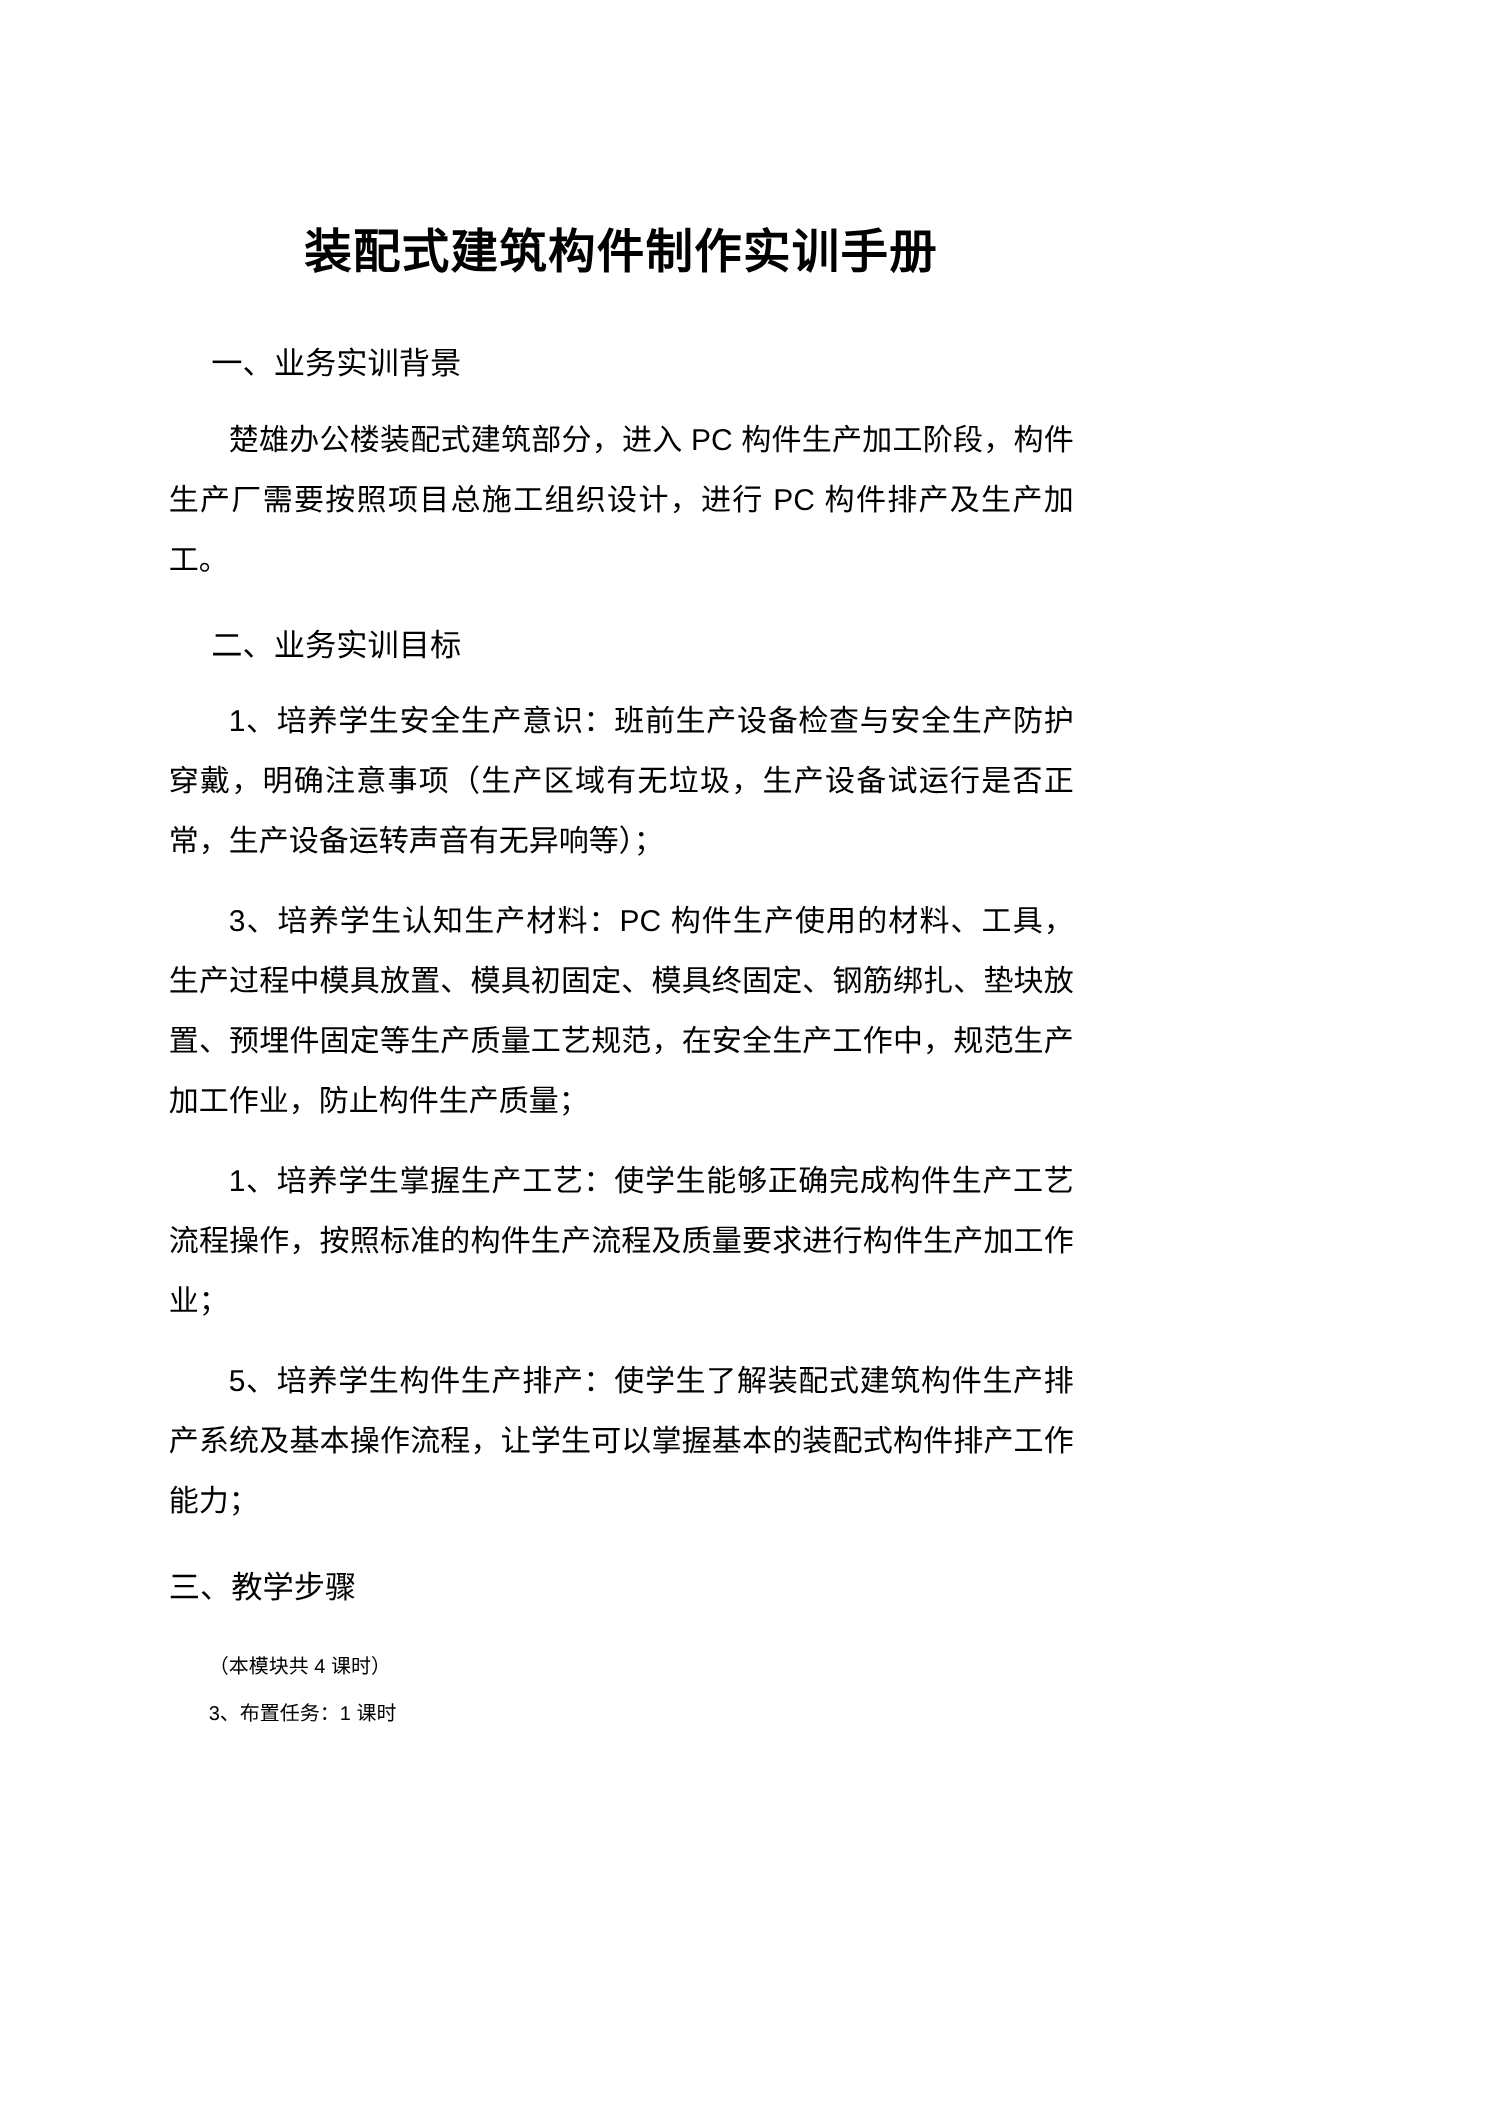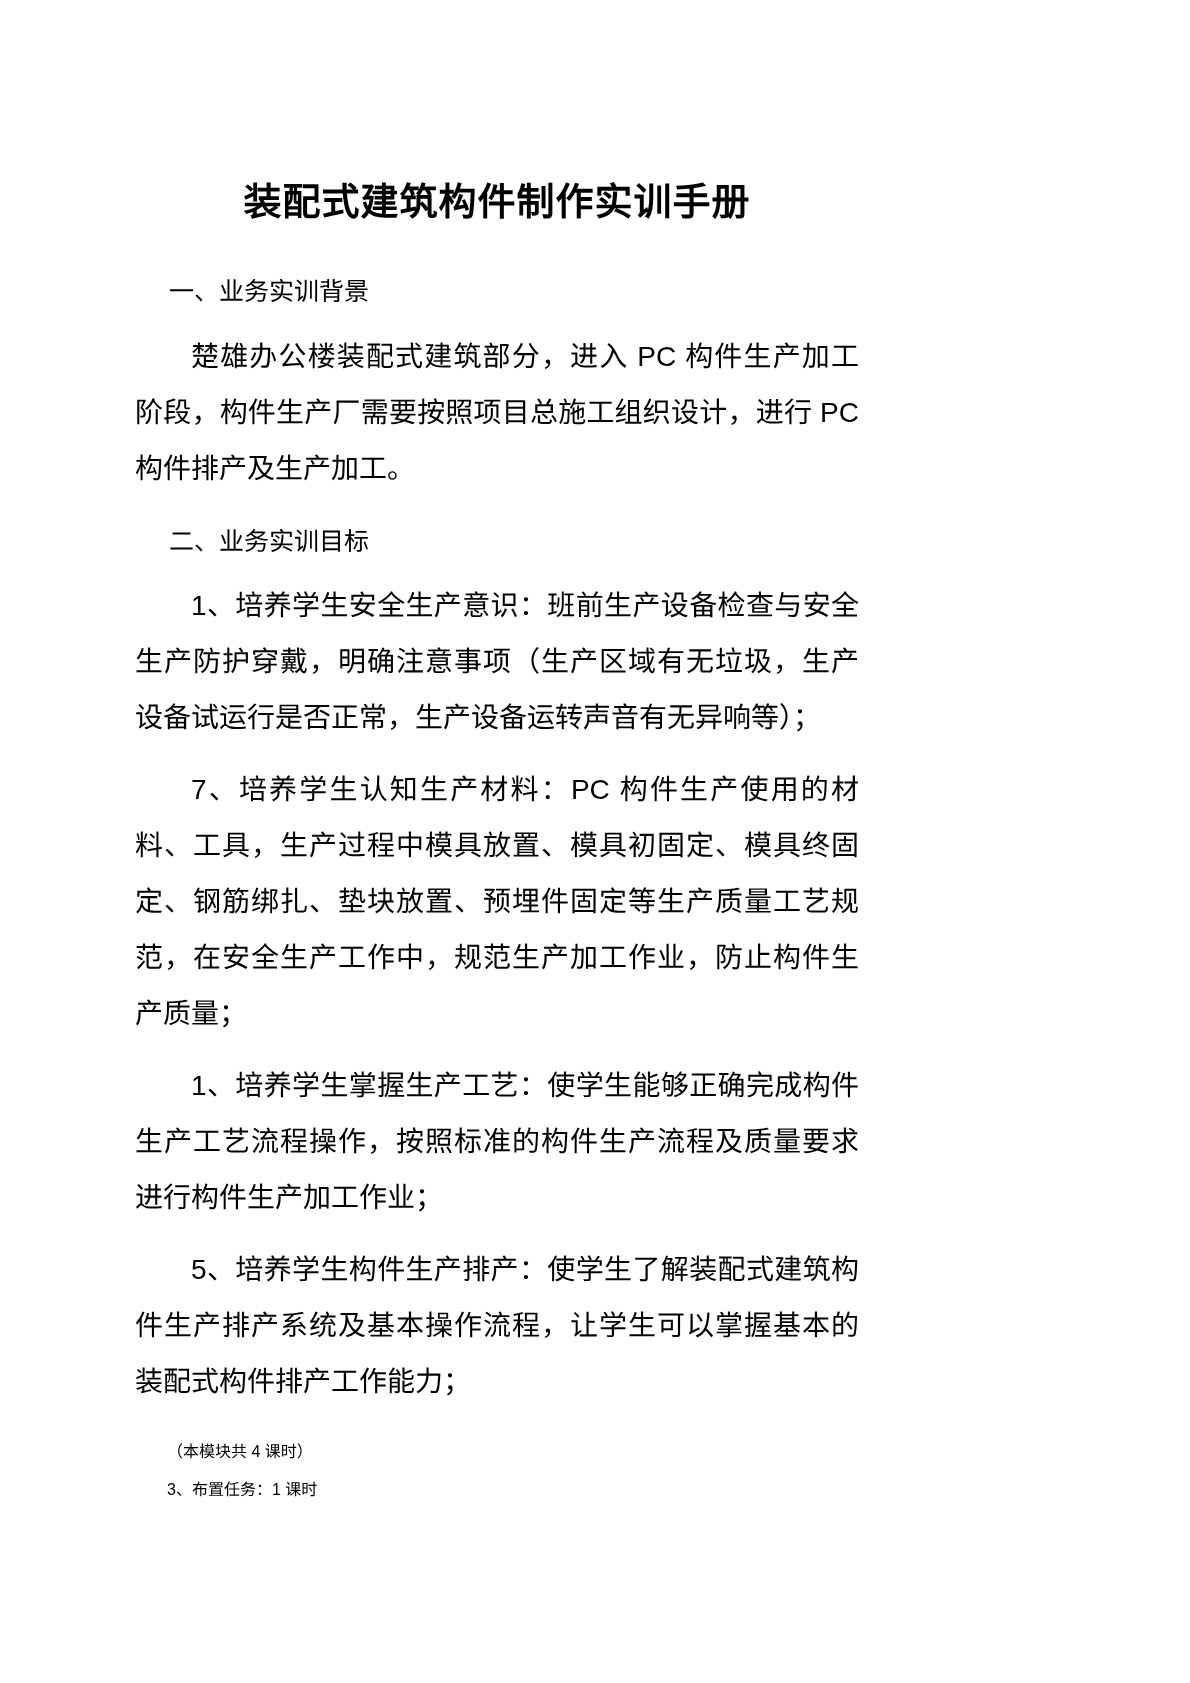--- a/index.html
+++ b/index.html
@@ -36,21 +36,21 @@
     margin: 26px 0 18px 0;
     line-height: 1.5;
   }
   .section-heading.indent-1 {
     padding-left: 34px;
   }
   .section-heading.indent-0 {
     padding-left: 0;
   }
   p.body-text {
-    font-size: 28px;
+    font-size: 24px;
     line-height: 2.0;
     margin: 0 0 16px 0;
     text-align: justify;
     text-justify: inter-ideograph;
     text-indent: 2em;
   }
   p.note-line {
     font-size: 16px;
     line-height: 2.0;
     margin: 0 0 6px 0;
@@ -67,26 +67,27 @@
 
   <h2 class="section-heading indent-1">一、业务实训背景</h2>
 
   <p class="body-text">楚雄办公楼装配式建筑部分，进入 PC 构件生产加工阶段，构件生产厂需要按照项目总施工组织设计，进行 PC 构件排产及生产加工。</p>
 
   <h2 class="section-heading indent-1">二、业务实训目标</h2>
 
   <p class="body-text">1、培养学生安全生产意识：班前生产设备检查与安全生产防护穿戴，明确注意事项（生产区域有无垃圾，生产设备试运行是否正常，生产设备运转声音有无异响等）；</p>
 
 
-  <p class="body-text">7、培养学生认知生产材料：PC 构件生产使用的材料、工具，生产过程中模具放置、模具初固定、模具终固定、钢筋绑扎、垫块放置、预埋件固定等生产质量工艺规范，在安全生产工作中，规范生产加工作业，防止构件生产质量；</p>
+  <p class="body-text">3、培养学生认知生产材料：PC 构件生产使用的材料、工具，生产过程中模具放置、模具初固定、模具终固定、钢筋绑扎、垫块放置、预埋件固定等生产质量工艺规范，在安全生产工作中，规范生产加工作业，防止构件生产质量；</p>
 
   <p class="body-text">1、培养学生掌握生产工艺：使学生能够正确完成构件生产工艺流程操作，按照标准的构件生产流程及质量要求进行构件生产加工作业；</p>
 
   <p class="body-text">5、培养学生构件生产排产：使学生了解装配式建筑构件生产排产系统及基本操作流程，让学生可以掌握基本的装配式构件排产工作能力；</p>
 
+  <h2 class="section-heading indent-0">三、教学步骤</h2>
 
   <div class="spacer-sm"></div>
 
   <p class="note-line">（本模块共 4 课时）</p>
 
   <p class="note-line">3、布置任务：1 课时</p>
 
 </div>
 
 </body></html>

